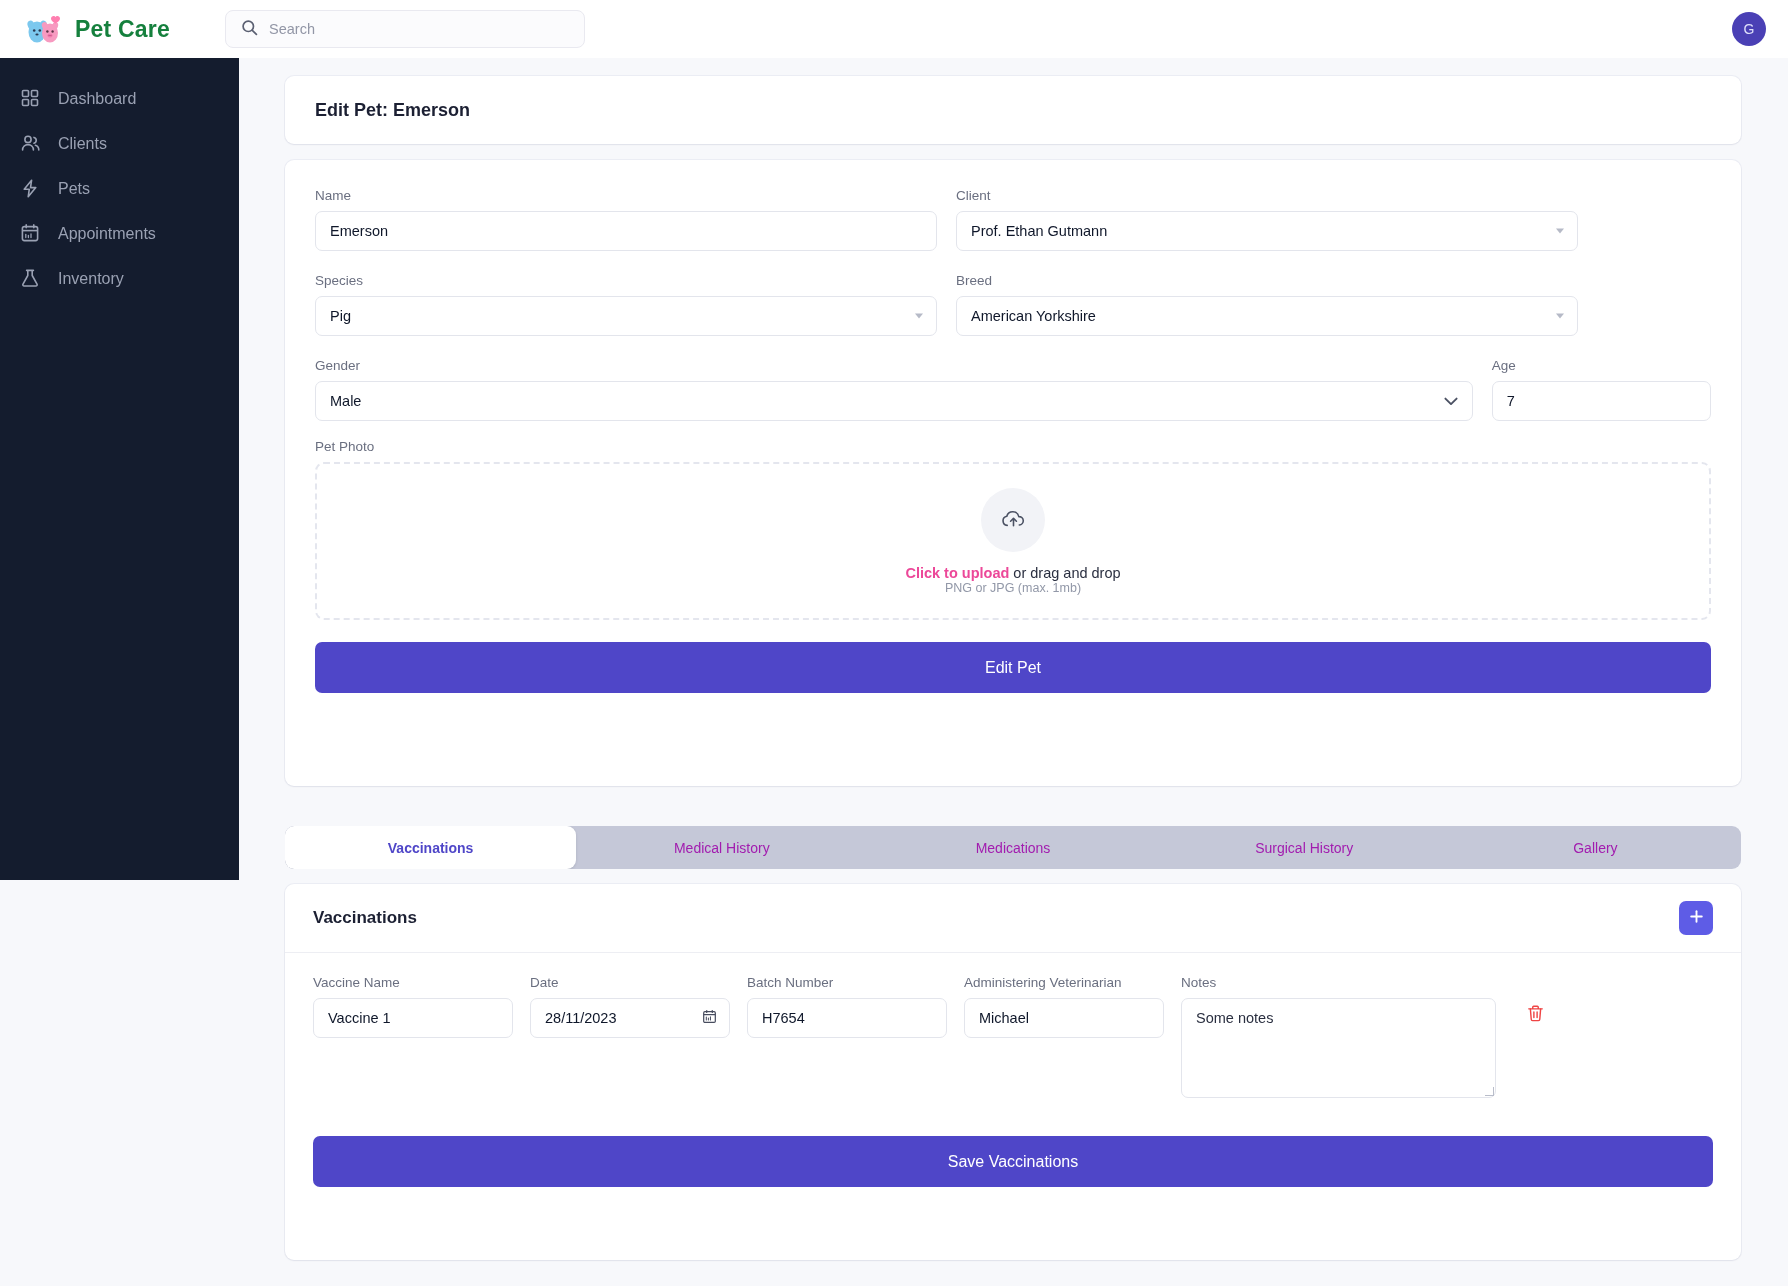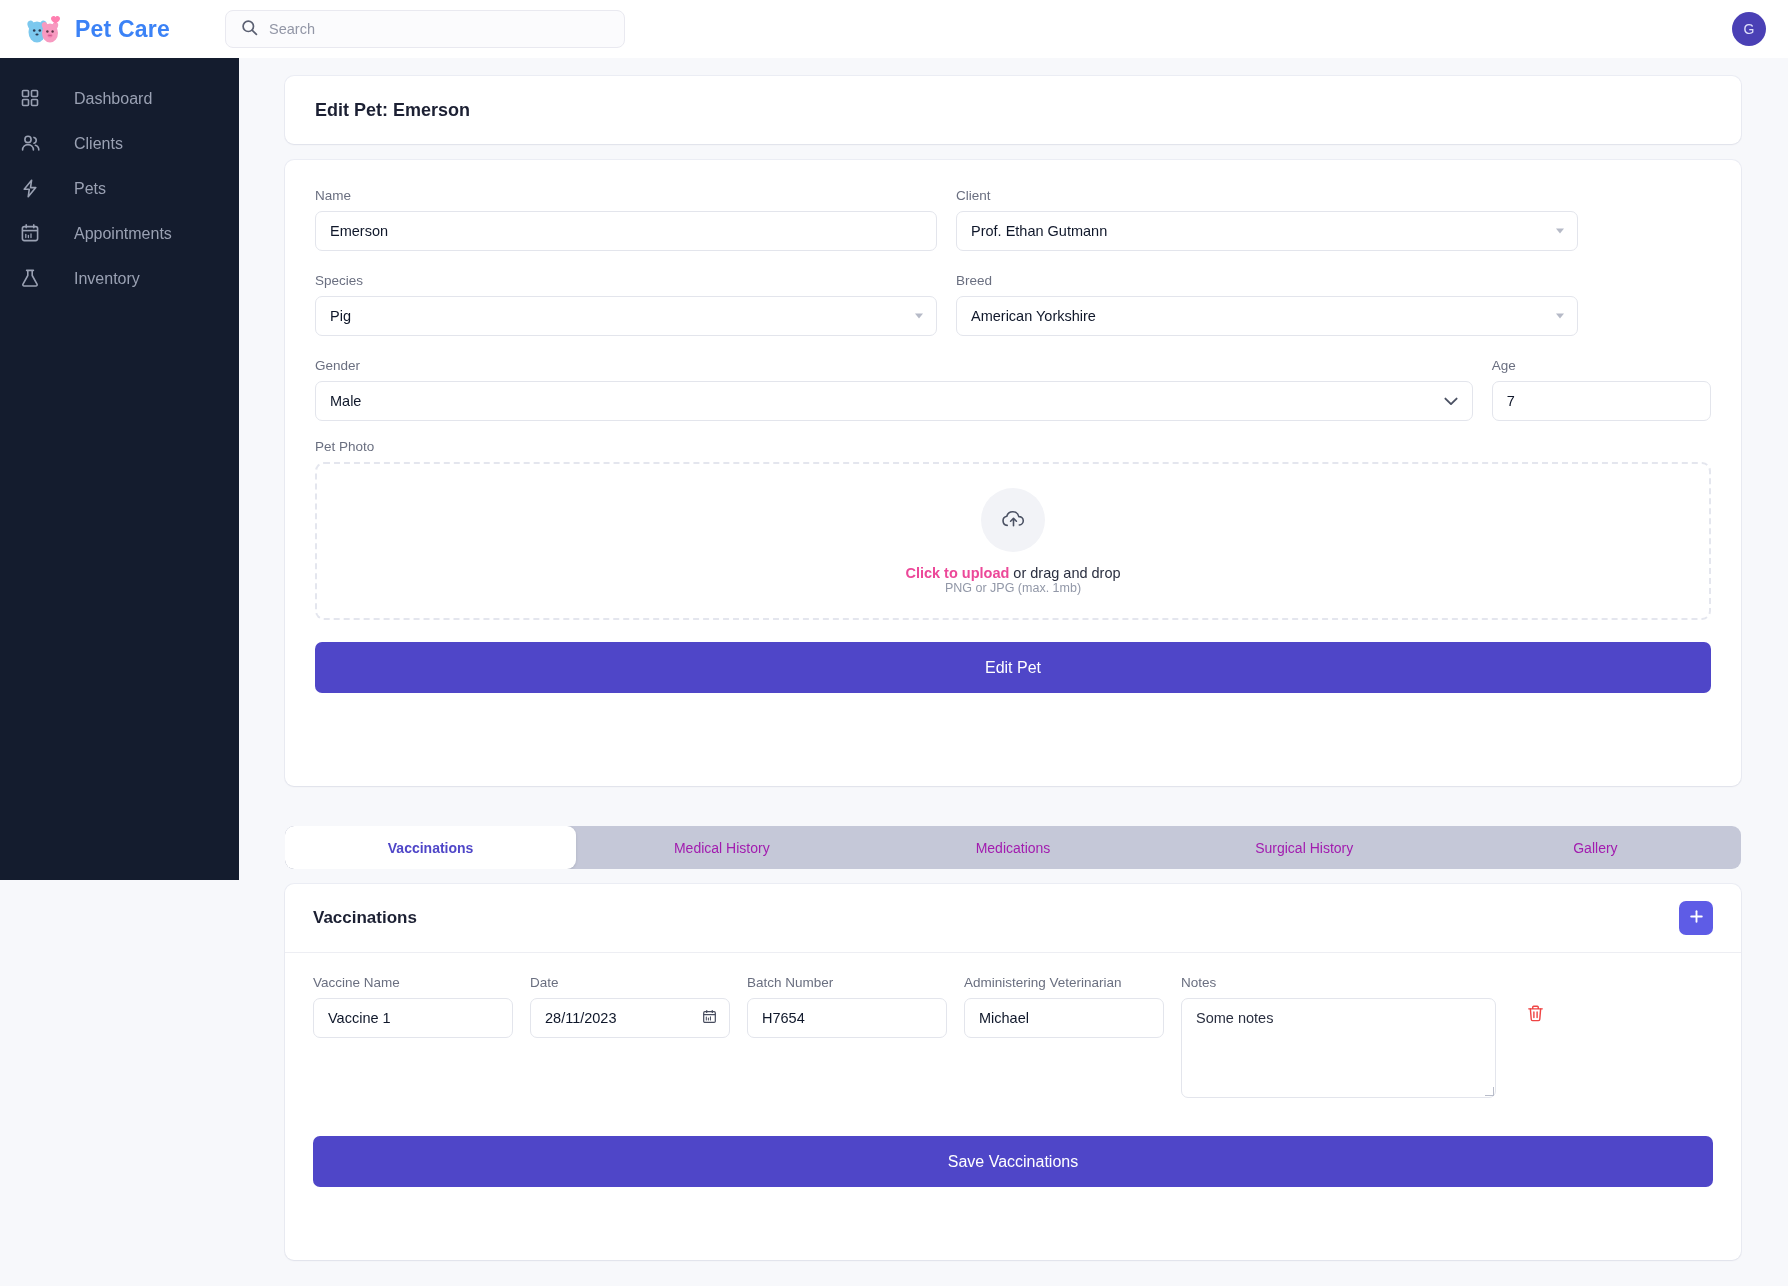--- a/index.html
+++ b/index.html
@@ -11,42 +11,42 @@
   }
   
   .topbar {
     position: absolute; top: 0; left: 0; width: 1788px; height: 58px;
     background: #ffffff; display: flex; align-items: center;
     padding: 0 26px; z-index: 20;
   }
   .brand { display: flex; align-items: center; gap: 11px; width: 185px; }
   .brand-mark { width: 38px; height: 34px; position: relative; flex: none; }
   .brand-name {
-    font-size: 23px; font-weight: bold; color: #3b82f6; letter-spacing: .2px;
+    font-size: 23px; font-weight: bold; color: #15803d; letter-spacing: .2px;
   }
   .searchbox {
-    margin-left: 14px; width: 400px; height: 38px;
+    margin-left: 14px; width: 360px; height: 38px;
     background: #fbfbfd; border: 1px solid #e9e9f0; border-radius: 8px;
     display: flex; align-items: center; gap: 11px; padding: 0 15px;
   }
   .searchbox .ph { font-size: 14.5px; color: #9296a6; }
   .avatar {
     position: absolute; right: 22px; top: 12px;
     width: 34px; height: 34px; border-radius: 50%;
     background: #4a40b5; color: #dfe0fb;
     display: flex; align-items: center; justify-content: center;
     font-size: 14px; font-weight: 500;
   }
   
   .sidebar {
     position: absolute; top: 58px; left: 0; width: 239px; height: 822px;
     background: #141c2e; padding-top: 18px;
   }
   .nav-item {
-    height: 45px; display: flex; align-items: center; gap: 32px;
+    height: 45px; display: flex; align-items: center; gap: 16px;
     padding-left: 20px; color: #9aa1b3; font-size: 16px;
     margin-bottom: 0px;
   }
   .nav-item .ico { width: 22px; height: 22px; display:block; flex:none; }
   .nav-item .ico svg { display:block; }
   
   .main { position: absolute; top: 58px; left: 239px; width: 1549px; height: 1228px; }
   .card {
     background: #ffffff; border-radius: 9px;
     box-shadow: 0 1px 2px rgba(20,25,45,.05), 0 0 0 1px rgba(225,228,238,.55);

